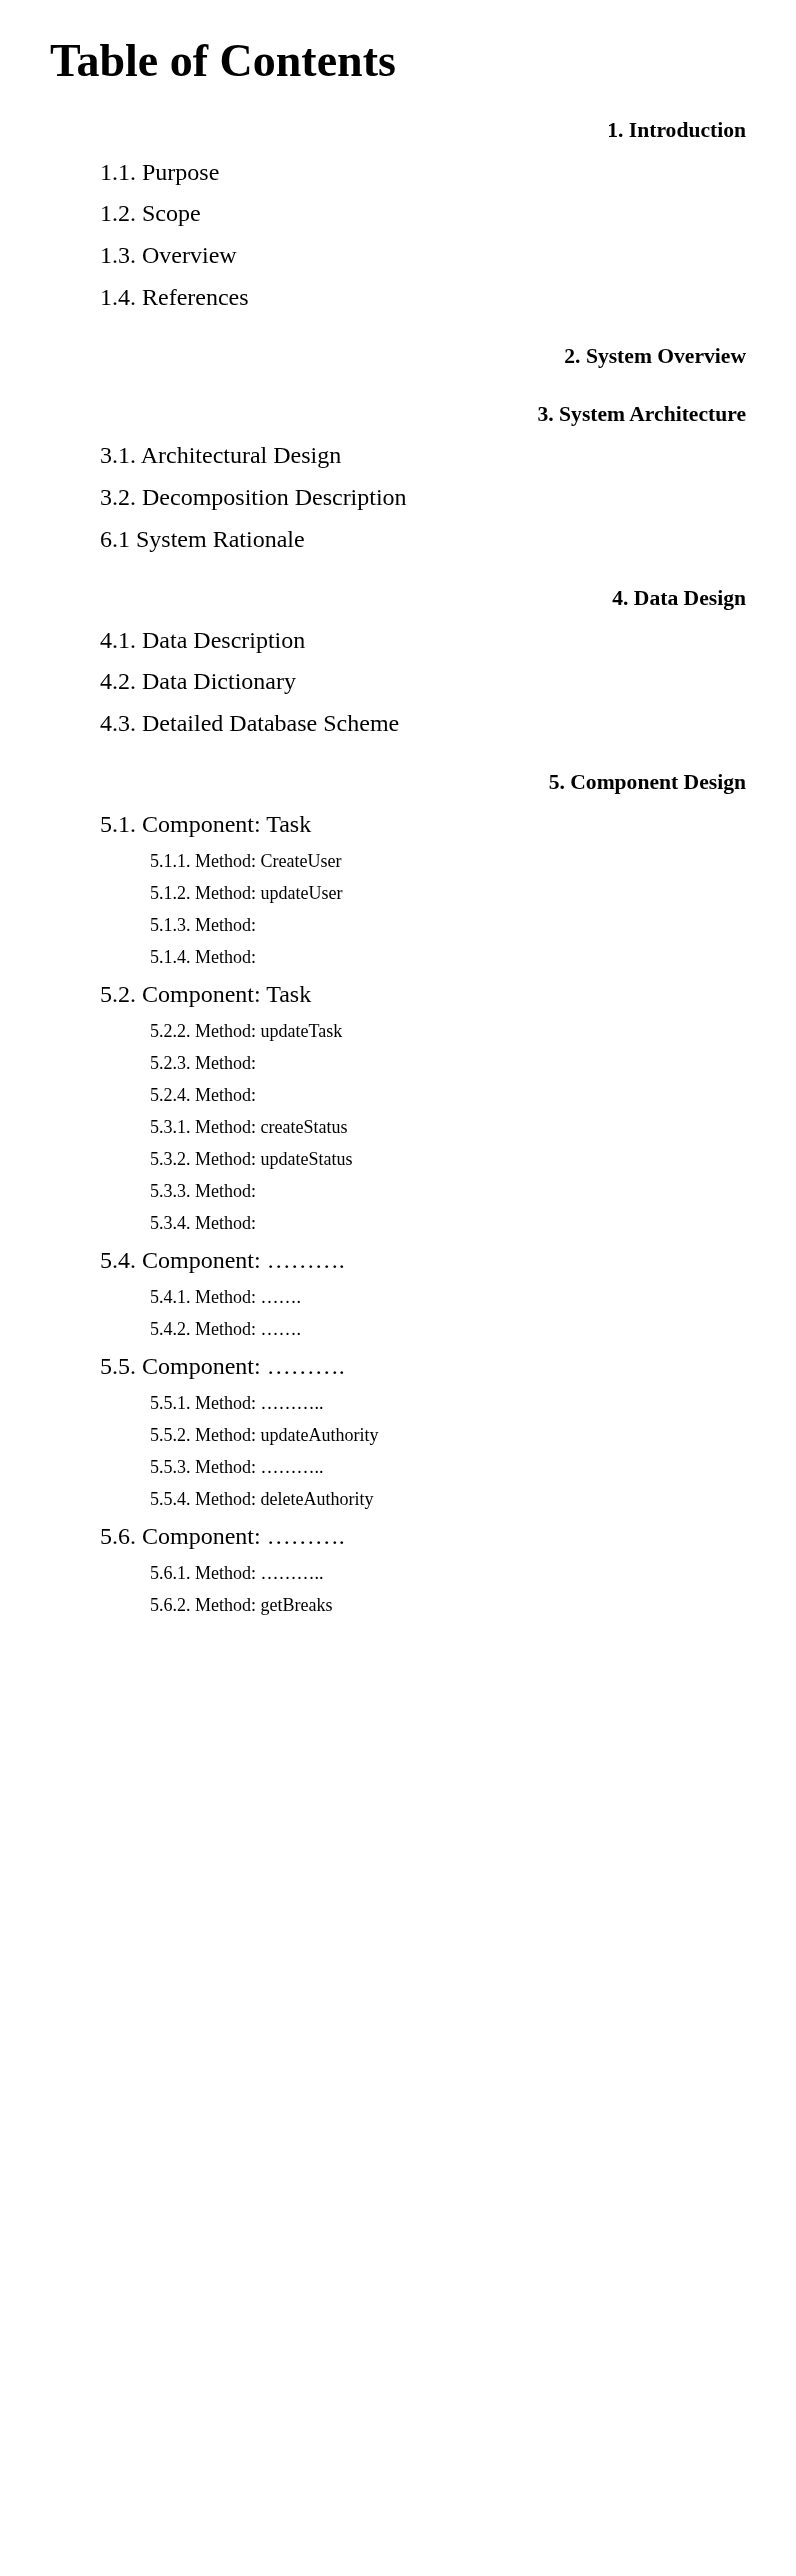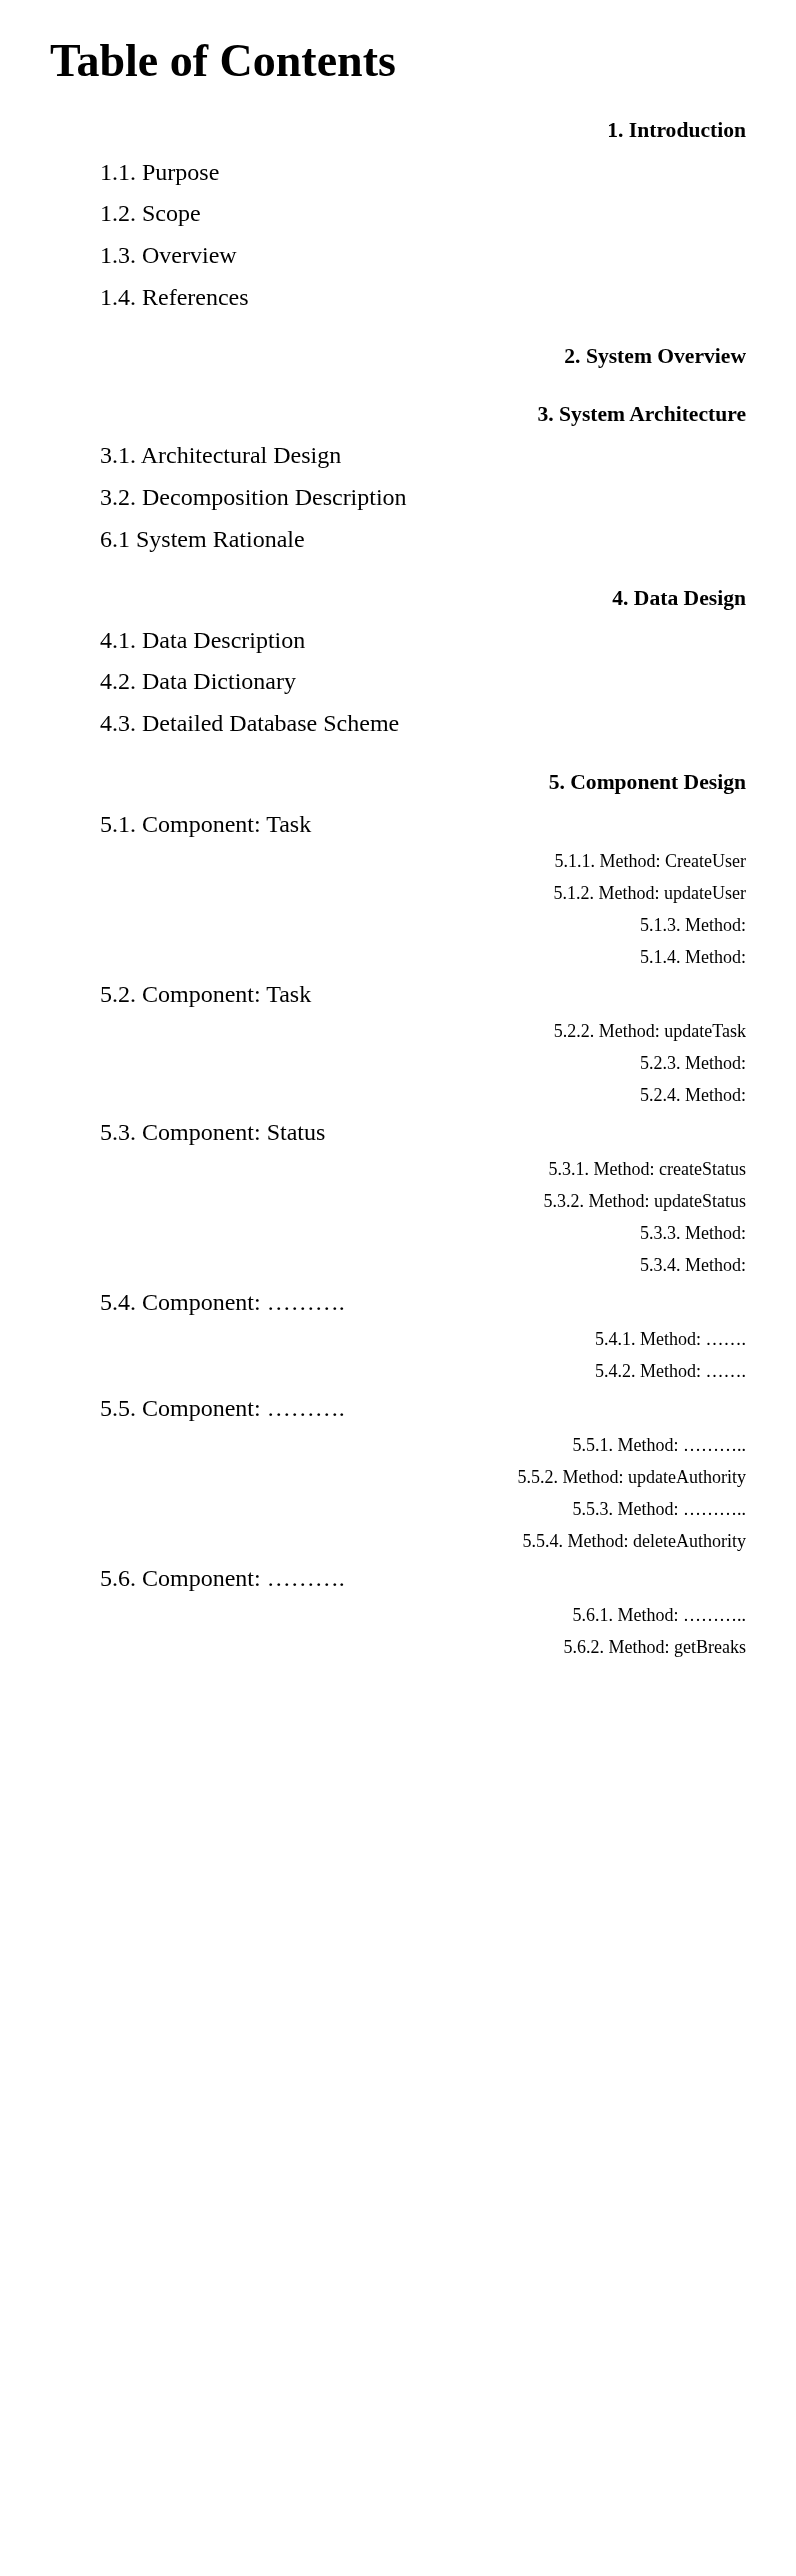--- a/index.html
+++ b/index.html
@@ -38,21 +38,20 @@
       padding-left: 50px;
       line-height: 1.5;
     }
     .sub-sub-section {
       font-size: 18px;
       font-weight: normal;
       margin-top: 2px;
       margin-bottom: 3.3px;
       padding-left: 100px;
       line-height: 1.5;
-      text-align: right;
     }
     .toc-item {
       line-height: 1.6;
     }
   </style>
 </head>
 <body>
 
 <div>
   <h1 class="toc-title">Table of Contents</h1>
@@ -162,24 +161,20 @@
     </div>
     <div class="sub-sub-section toc-item">
       <span>5.2.3.</span>
       <span>Method:</span>
     </div>
     <div class="sub-sub-section toc-item">
       <span>5.2.4.</span>
       <span>Method:</span>
     </div>
 
-    <div class="sub-section toc-item">
-      <span>5.3.</span>
-      <span>Component: Status</span>
-    </div>
     <div class="sub-sub-section toc-item">
       <span>5.3.1.</span>
       <span>Method: createStatus</span>
     </div>
     <div class="sub-sub-section toc-item">
       <span>5.3.2.</span>
       <span>Method: updateStatus</span>
     </div>
     <div class="sub-sub-section toc-item">
       <span>5.3.3.</span>

